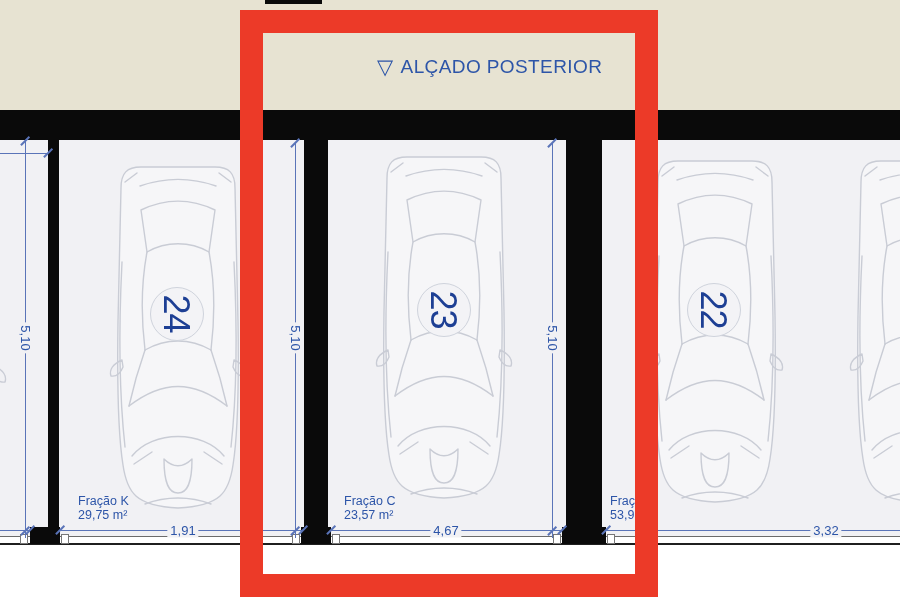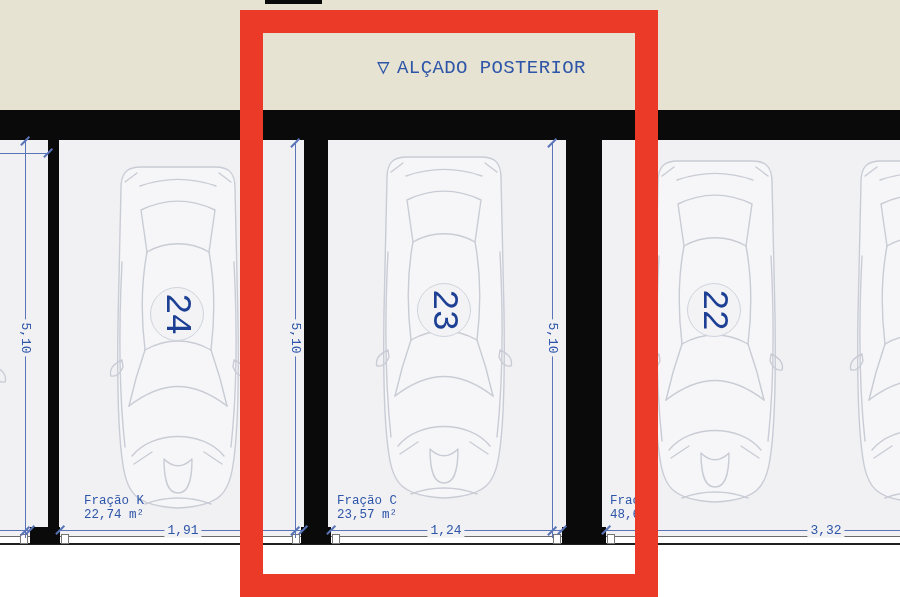--- a/index.html
+++ b/index.html
@@ -1,18 +1,18 @@
 <!DOCTYPE html>
 <html style="--red_frame: #ec3a28; --beige: #e7e3d2; --floor: #f1f1f4; --wall_black: #0a0a0a; --dim_blue: #5a74b8; --text_blue: #2d55a8; --number_navy: #1d3f94; --car_line: #c9ccd5; --watermark_gray: #d9dbe3;"><head>
 <meta charset="utf-8">
 <style>
   html,body{margin:0;padding:0;background:#ffffff;}
   #stage{
     position:relative;width:900px;height:597px;overflow:hidden;
-    background:#ffffff;font-family:Liberation Mono, monospace;
+    background:#ffffff;font-family:Liberation Sans, sans-serif;
   }
   .abs{position:absolute;}
   
   .beige{left:0;top:0;width:900px;height:110px;background:var(--beige);}
   .top-sliver{left:265px;top:0;width:57px;height:4px;background:var(--wall_black);}
   .wall-band{left:0;top:110px;width:900px;height:30px;background:var(--wall_black);z-index:15;}
   .floor{left:0;top:140px;width:900px;height:396px;background:var(--floor);}
   .bottom-wall{left:0;top:536px;width:900px;height:6px;background:#ffffff;
     border-top:1.5px solid #6b6b6b;border-bottom:2.5px solid #1f1f1f;z-index:14;}
   .pillar{background:var(--wall_black);z-index:16;}
@@ -144,31 +144,31 @@
   <div class="abs tick" style="left:54px;top:529px"></div>
   <div class="abs tick" style="left:297px;top:529px"></div>
   <div class="abs tick" style="left:325px;top:529px"></div>
   <div class="abs tick" style="left:556px;top:529px"></div>
   <div class="abs tick" style="left:600px;top:529px"></div>
 
   <div class="abs dim-label vert" style="left:25px;top:338px">5,10</div>
   <div class="abs dim-label vert" style="left:295px;top:338px">5,10</div>
   <div class="abs dim-label vert" style="left:552px;top:338px">5,10</div>
   <div class="abs dim-label" style="left:183px;top:530px">1,91</div>
-  <div class="abs dim-label" style="left:446px;top:530px">1,24</div>
+  <div class="abs dim-label" style="left:446px;top:530px">4,67</div>
   <div class="abs dim-label" style="left:826px;top:530px">3,32</div>
 
-  <div class="abs frac-label" style="left:84px;top:495px">
+  <div class="abs frac-label" style="left:78px;top:495px">
     <span>Fração K</span>
-    <span class="l2">22,74 m²</span>
+    <span class="l2">29,75 m²</span>
   </div>
-  <div class="abs frac-label" style="left:337px;top:495px">
+  <div class="abs frac-label" style="left:344px;top:495px">
     <span>Fração C</span>
     <span class="l2">23,57 m²</span>
   </div>
   <div class="abs frac-label" style="left:610px;top:495px">
     <span>Fração</span>
-    <span class="l2">48,68</span>
+    <span class="l2">53,91</span>
   </div>
 
   <div class="abs red-frame"></div>
 
 </div>
 
 </body></html>

